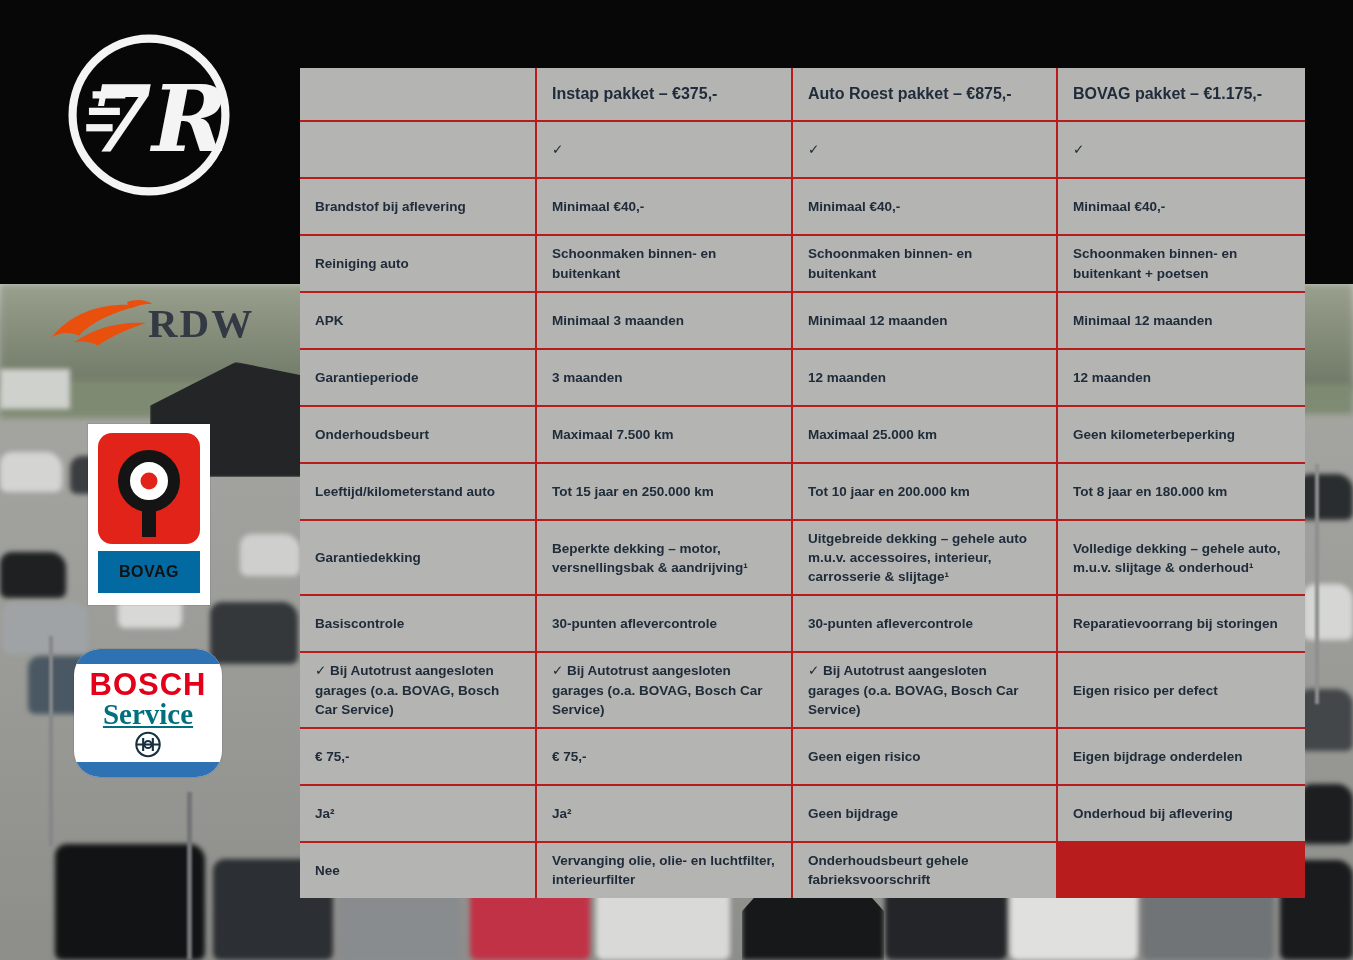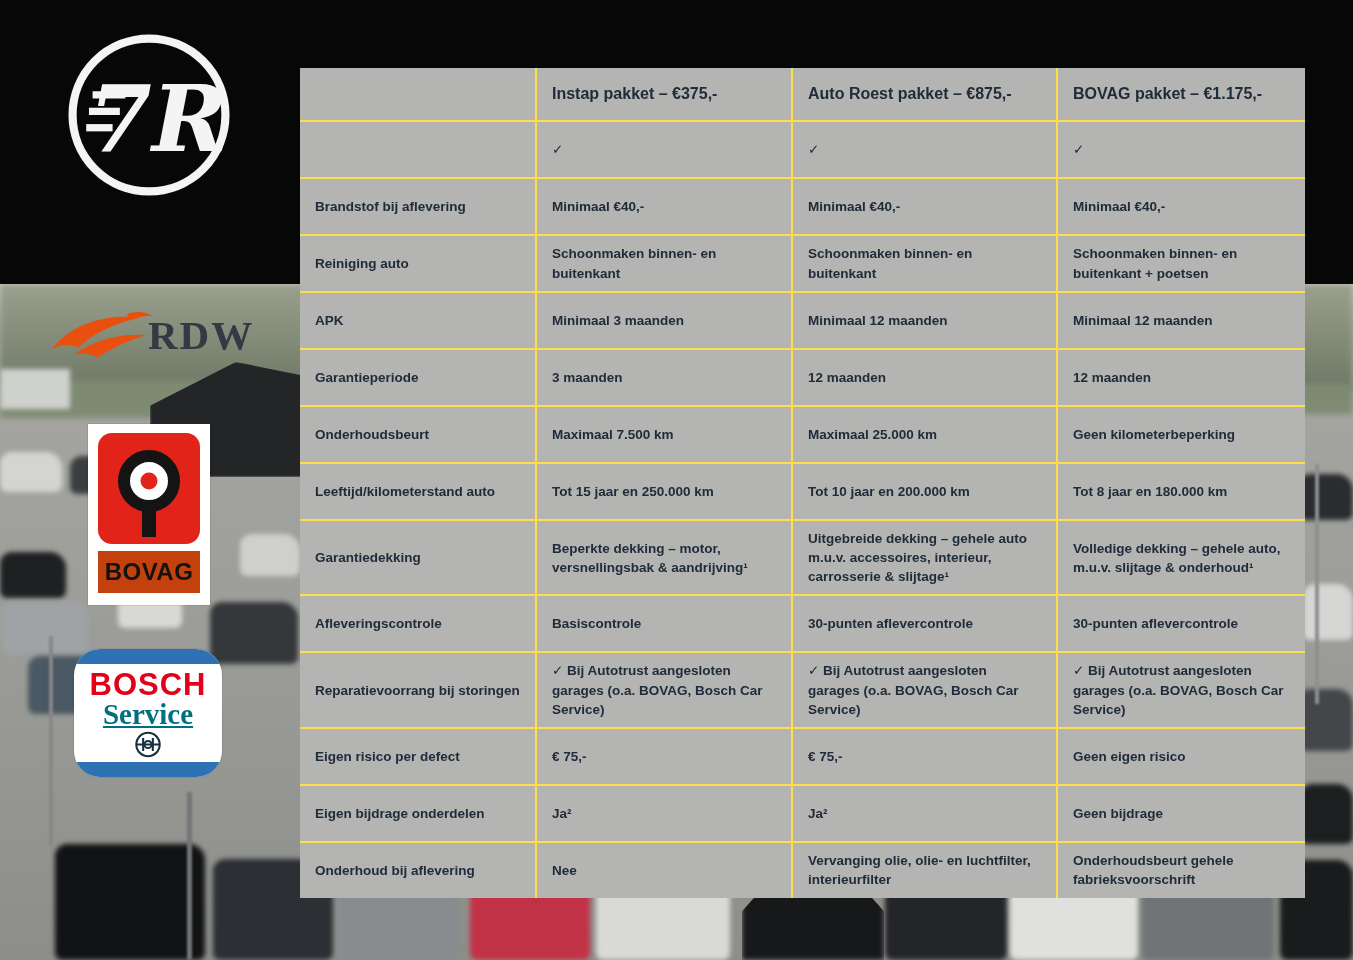--- a/index.html
+++ b/index.html
@@ -14,49 +14,49 @@
   .shape { position:absolute; filter:blur(2.5px); }
   .soft  { filter:blur(3px); }
   .car   { border-radius:12px 16px 7px 7px; }
 
   
   #brand-logo { position:absolute; left:58px; top:24px; width:182px; height:182px; }
   #brand-name { position:absolute; left:26px; top:236px; width:246px; text-align:center;
                 color:#f1f1f1; font-size:27px; font-weight:700; letter-spacing:2px; }
 
   
-  #rdw { position:absolute; left:50px; top:304px; display:flex; align-items:center; }
+  #rdw { position:absolute; left:50px; top:292px; display:flex; align-items:center; }
   #rdw svg { width:104px; height:62px; margin-right:-6px; }
   #rdw .rdw-text { font-family:"Liberation Serif","DejaVu Serif",serif; font-size:41px; font-weight:700;
                    color:#333a44; letter-spacing:2px; }
 
   
   #bovag { position:absolute; left:88px; top:424px; width:122px; height:181px; background:#ffffff;
            padding:9px 10px 12px; display:flex; flex-direction:column; gap:7px;
            box-shadow:0 0 0 1px rgba(0,0,0,.07); }
   #bovag svg { width:102px; height:111px; }
-  .bovag-band { background:#c2410c; height:42px; display:flex; align-items:center; justify-content:center;
-                font-weight:800; font-size:24px; color:#121212; letter-spacing:.5px; }
+  .bovag-band { background:#0369a1; height:42px; display:flex; align-items:center; justify-content:center;
+                font-weight:800; font-size:16px; color:#121212; letter-spacing:.5px; }
 
   
   #bosch { position:absolute; left:74px; top:649px; width:148px; height:128px; background:#ffffff;
            border-radius:26px; overflow:hidden; display:flex; flex-direction:column; align-items:center;
            box-shadow:0 0 0 1px rgba(0,0,0,.07); }
   #bosch .bar { width:100%; height:15px; background:#2f72b4; flex:none; }
   #bosch .bar.bottom { margin-top:auto; }
   #bosch .bosch-word { color:#e2001a; font-size:31px; font-weight:800; letter-spacing:1px; margin-top:5px; line-height:1.05; }
   #bosch .service-word { color:#00707e; font-family:"Liberation Serif","DejaVu Serif",serif;
                          font-size:29px; font-weight:700; margin-top:-3px; line-height:1.05;text-decoration:underline; }
   #bosch svg.armature { width:36px; height:36px; margin:1px 0 3px; }
 
   
   #pkg-table { position:absolute; left:300px; top:68px; width:1005px; display:grid;
                grid-template-columns:235px 254px 263px 1fr;
                grid-template-rows:52px; grid-auto-rows:minmax(55px,auto);
-               gap:2px; background:#fde047; }
+               gap:2px; background:#b91c1c; }
   .cell { background:#b4b5b2; color:#202c3a; font-weight:700; font-size:13.5px; line-height:1.42;
           padding:8px 15px; display:flex; align-items:center; }
   .cell.head { font-size:16px; }
 </style>
 </head>
 <body>
 
 <div id="stage">
 
   <div id="photo">
@@ -180,21 +180,20 @@
     <div class="cell">Leeftijd/kilometerstand auto</div>
     <div class="cell">Tot 15 jaar en 250.000 km</div>
     <div class="cell">Tot 10 jaar en 200.000 km</div>
     <div class="cell">Tot 8 jaar en 180.000 km</div>
 
     <div class="cell">Garantiedekking</div>
     <div class="cell">Beperkte dekking – motor, versnellingsbak &amp; aandrijving¹</div>
     <div class="cell">Uitgebreide dekking – gehele auto m.u.v. accessoires, interieur, carrosserie &amp; slijtage¹</div>
     <div class="cell">Volledige dekking – gehele auto, m.u.v. slijtage &amp; onderhoud¹</div>
 
-    <div class="cell">Afleveringscontrole</div>
     <div class="cell">Basiscontrole</div>
     <div class="cell">30-punten aflevercontrole</div>
     <div class="cell">30-punten aflevercontrole</div>
 
     <div class="cell">Reparatievoorrang bij storingen</div>
     <div class="cell">✓ Bij Autotrust aangesloten garages (o.a. BOVAG, Bosch Car Service)</div>
     <div class="cell">✓ Bij Autotrust aangesloten garages (o.a. BOVAG, Bosch Car Service)</div>
     <div class="cell">✓ Bij Autotrust aangesloten garages (o.a. BOVAG, Bosch Car Service)</div>
 
     <div class="cell">Eigen risico per defect</div>

